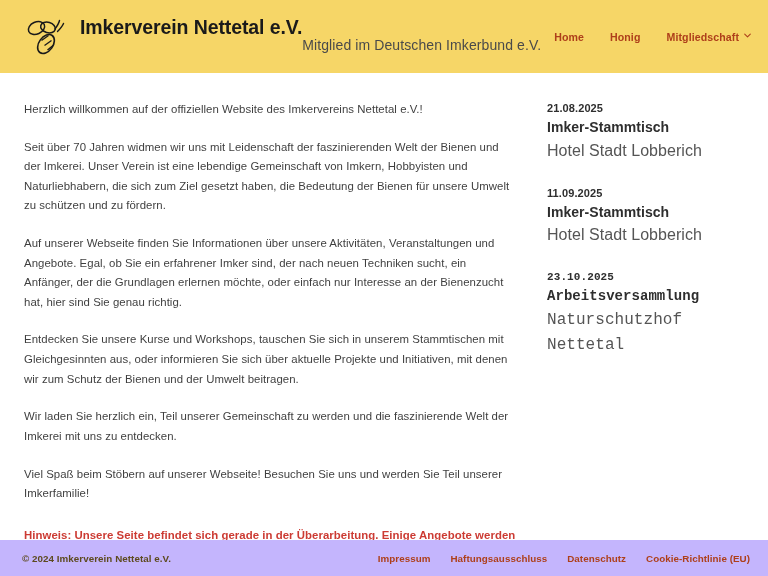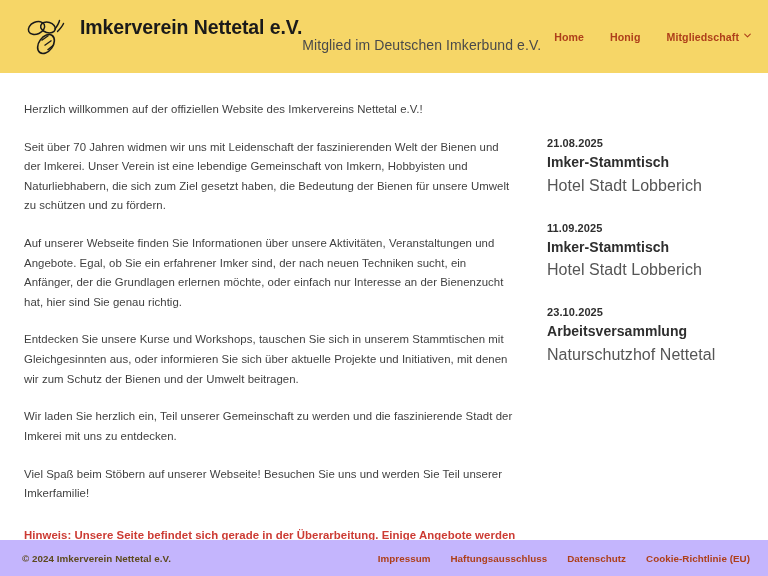--- a/index.html
+++ b/index.html
@@ -124,28 +124,28 @@
 
   .article p.notice {
     color: #CC3B33;
     font-weight: bold;
     margin-top: 22px;
     margin-bottom: 0;
   }
 
   .sidebar {
     flex: 1 1 auto;
-    padding-top: 62px;
+    padding-top: 27px;
     padding-left: 31px;
   }
 
   .event {
     margin-bottom: 21px;
   }
-  .event:last-child { margin-bottom: 0; }
+  .event:last-child { margin-bottom: 0; font-family: Liberation Mono, monospace; }
 
   .event-date {
     font-size: 11px;
     font-weight: bold;
     color: #2e2e2e;
     line-height: 1.55;
     letter-spacing: 0.1px;
   }
 
   .event-title {
@@ -252,21 +252,21 @@
 
   </header>
 
   <div class="content-wrap">
 
     <article class="article">
       <p>Herzlich willkommen auf der offiziellen Website des Imkervereins Nettetal e.V.!</p>
       <p>Seit über 70 Jahren widmen wir uns mit Leidenschaft der faszinierenden Welt der Bienen und der Imkerei. Unser Verein ist eine lebendige Gemeinschaft von Imkern, Hobbyisten und Naturliebhabern, die sich zum Ziel gesetzt haben, die Bedeutung der Bienen für unsere Umwelt zu schützen und zu fördern.</p>
       <p>Auf unserer Webseite finden Sie Informationen über unsere Aktivitäten, Veranstaltungen und Angebote. Egal, ob Sie ein erfahrener Imker sind, der nach neuen Techniken sucht, ein Anfänger, der die Grundlagen erlernen möchte, oder einfach nur Interesse an der Bienenzucht hat, hier sind Sie genau richtig.</p>
       <p>Entdecken Sie unsere Kurse und Workshops, tauschen Sie sich in unserem Stammtischen mit Gleichgesinnten aus, oder informieren Sie sich über aktuelle Projekte und Initiativen, mit denen wir zum Schutz der Bienen und der Umwelt beitragen.</p>
-      <p>Wir laden Sie herzlich ein, Teil unserer Gemeinschaft zu werden und die faszinierende Stadt der Imkerei mit uns zu entdecken.</p>
+      <p>Wir laden Sie herzlich ein, Teil unserer Gemeinschaft zu werden und die faszinierende Welt der Imkerei mit uns zu entdecken.</p>
       <p>Viel Spaß beim Stöbern auf unserer Webseite! Besuchen Sie uns und werden Sie Teil unserer Imkerfamilie!</p>
       <p class="notice">Hinweis: Unsere Seite befindet sich gerade in der Überarbeitung. Einige Angebote werden erst nach und nach freigeschaltet.</p>
     </article>
 
     <aside class="sidebar">
 
       <div class="event">
         <div class="event-date">21.08.2025</div>
         <div class="event-title">Imker-Stammtisch</div>
         <div class="event-place">Hotel Stadt Lobberich</div>

